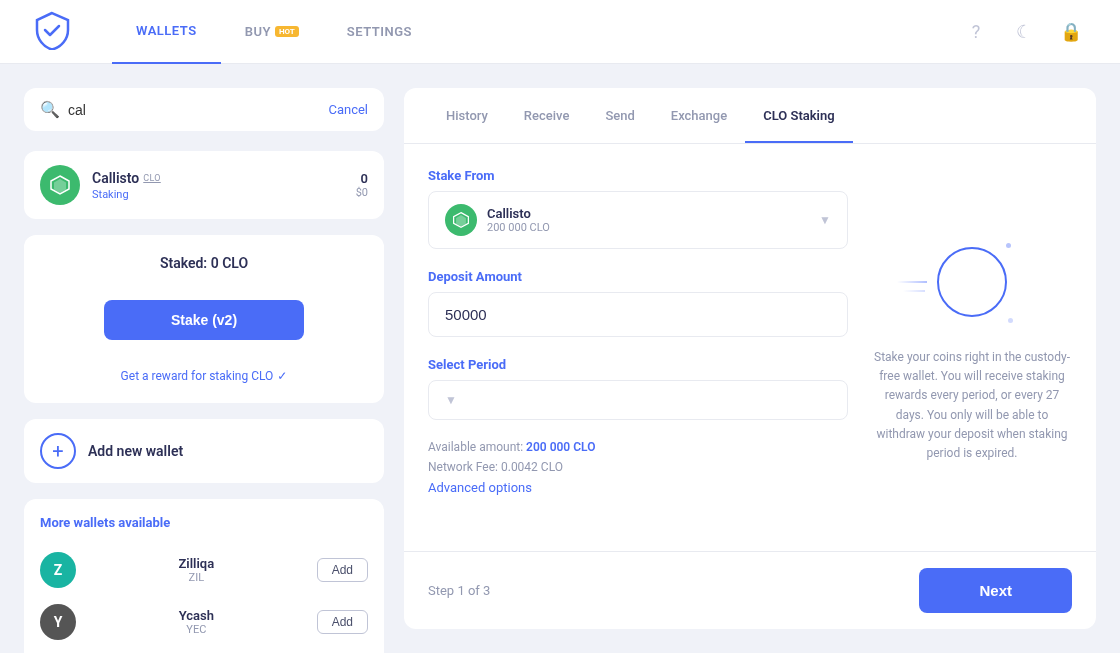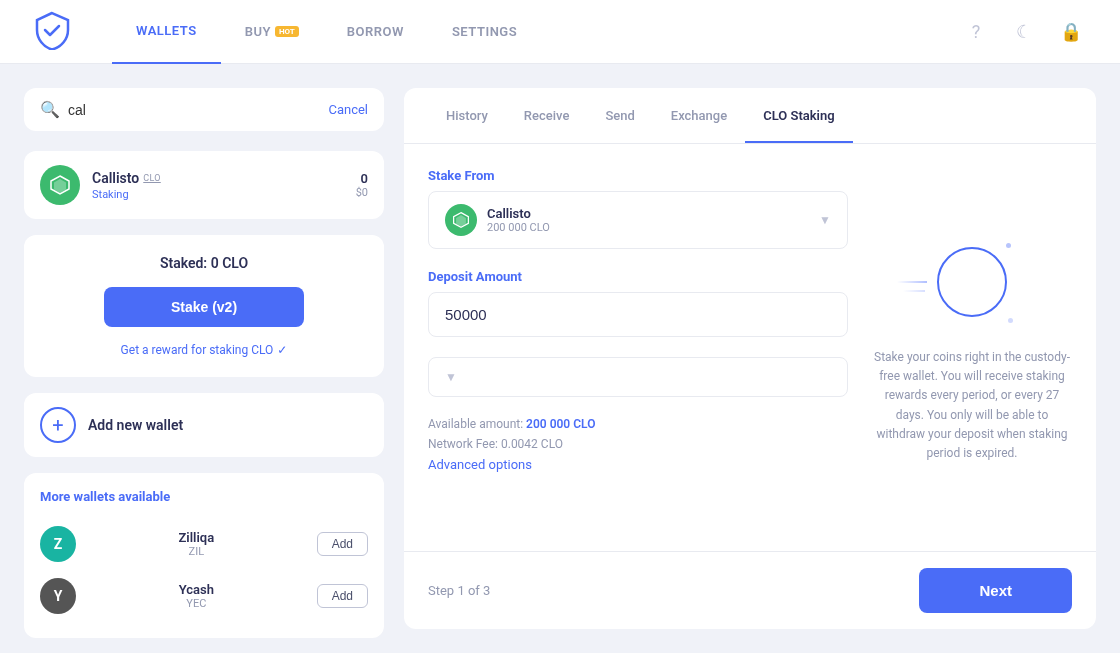--- a/index.html
+++ b/index.html
@@ -177,21 +177,21 @@
       color: #9298b0;
     }
 
     .staking-card {
       background: #fff;
       border-radius: 12px;
       padding: 20px 16px;
       display: flex;
       flex-direction: column;
       align-items: center;
-      gap: 16px;
+      gap: 29px;
     }
     .staking-text {
       font-size: 14px;
       font-weight: 600;
       color: #2d3056;
     }
     .stake-btn {
       background: #4a6cf7;
       color: #fff;
       border: none;
@@ -489,21 +489,20 @@
       <path d="M20 3L5 10v10c0 9 6.5 17.4 15 19.5C29.5 37.4 36 29 36 20V10L20 3z" fill="none" stroke="#4a6cf7" stroke-width="2.5"></path>
       <path d="M13 20l5 5 9-9" stroke="#4a6cf7" stroke-width="2.5" stroke-linecap="round" stroke-linejoin="round"></path>
     </svg>
   </div>
   <div class="nav-links">
     <div class="nav-item active">WALLETS</div>
     <div class="nav-item" style="display:flex;align-items:center;">
       <span>BUY</span>
       <span class="nav-badge">HOT</span>
     </div>
-    <div class="nav-item">BORROW</div>
     <div class="nav-item">SETTINGS</div>
   </div>
   <div class="nav-actions">
     <div class="nav-icon-btn">?</div>
     <div class="nav-icon-btn">☾</div>
     <div class="nav-icon-btn">🔒</div>
   </div>
 </div>
 
 <div class="main-content">
@@ -606,20 +605,21 @@
         </div>
 
         <div>
           <div class="field-label">Deposit Amount</div>
           <div class="amount-input-wrap">
             <input class="amount-input" type="text" value="50000" style="">
           </div>
         </div>
 
         <div>
+          <div class="field-label">Select Period</div>
           <div class="period-selector">
             <span class="period-chevron">▼</span>
           </div>
         </div>
 
         <div style="display:flex;flex-direction:column;gap:6px;">
           <div class="info-row">
             <span>Available amount:</span>
             <span class="highlight">200 000 CLO</span>
           </div>

